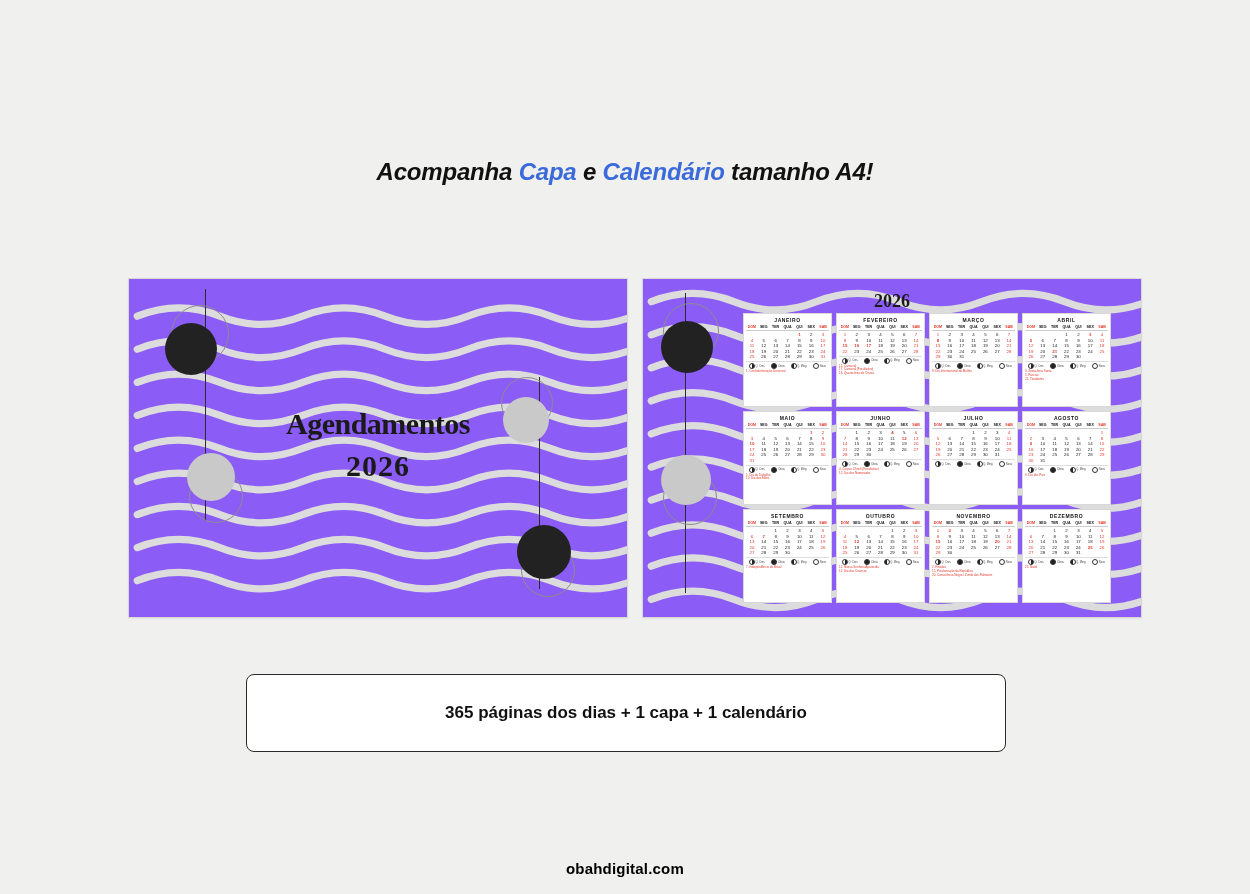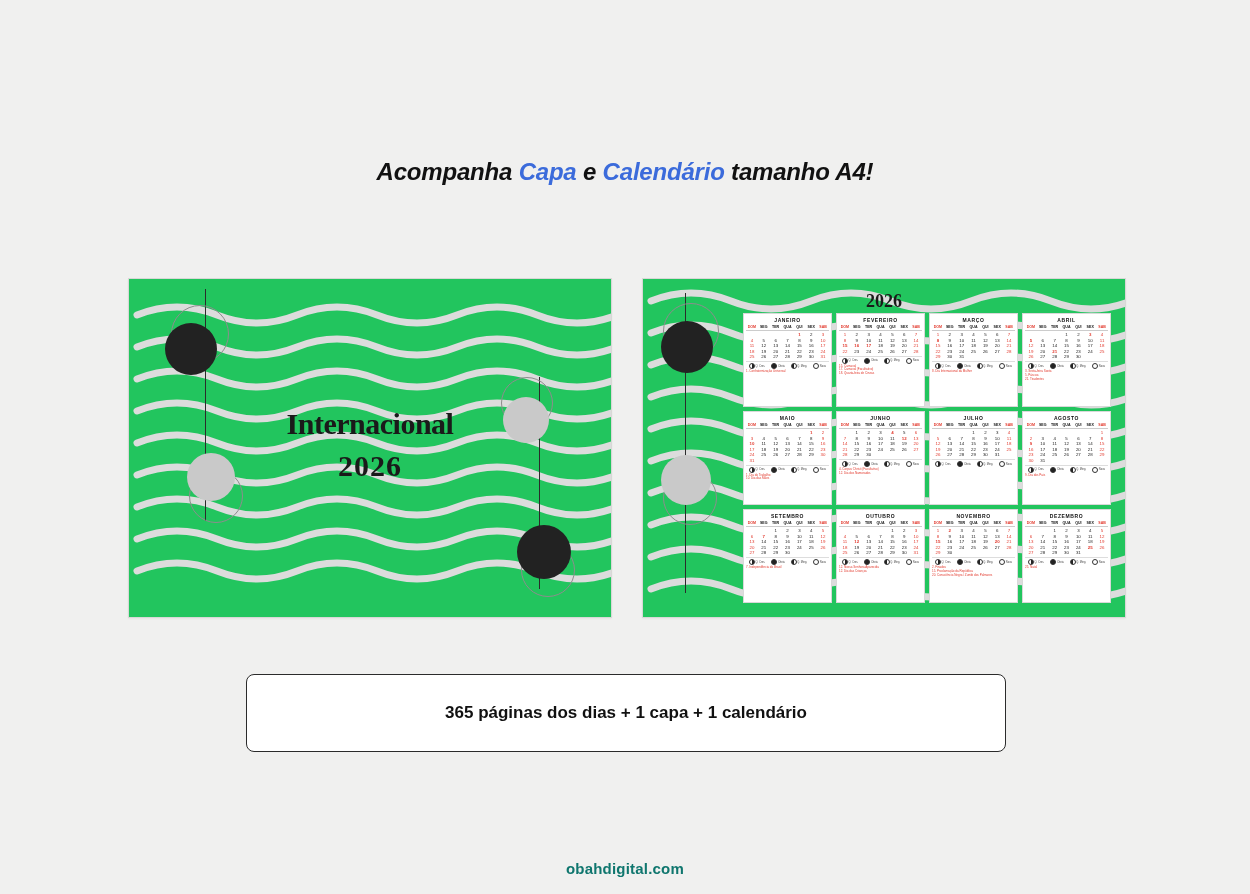--- a/index.html
+++ b/index.html
@@ -14,23 +14,24 @@
     position:absolute;top:158px;left:0;width:1250px;
     text-align:center;
     font-size:24px;font-weight:bold;color:#111;
     letter-spacing:-0.2px;
     font-style:italic;
   }
   .headline .accent{color:#3b6bdb;}
 
   
   .card{
-    position:absolute;background:#22c55e;border:1px solid #d8d8d6;
+    position:absolute;background:#8b5cf6;border:1px solid #d8d8d6;
     box-shadow:0 1px 2px rgba(0,0,0,.05);
     overflow:hidden;
+    padding-left:16px;
   }
   #cover-card{left:128px;top:278px;width:482px;height:338px;}
   #calendar-card{left:642px;top:278px;width:482px;height:338px;}
 
   .waves{position:absolute;inset:0;pointer-events:none;}
 
   .blob{position:absolute;border-radius:50%;}
   .blob.dark{background:#222;}
   .blob.grey{background:#c9c9c9;}
   .ring{position:absolute;border:1px solid #8d8d8d;border-radius:50%;}
@@ -99,21 +100,21 @@
   #info-box{
     position:absolute;left:246px;top:674px;width:760px;height:78px;
     background:#fff;border:1px solid #2b2b2b;border-radius:8px;
     display:flex;flex-direction:row;align-items:center;justify-content:center;
     box-sizing:border-box;
   }
   #info-box div{font-size:17px;font-weight:bold;color:#111;line-height:1.55;}
 
   #site{
     position:absolute;left:0;right:0;top:860px;text-align:center;
-    font-size:15px;font-weight:bold;color:#0f766e;letter-spacing:.2px;
+    font-size:15px;font-weight:bold;color:#000000;letter-spacing:.2px;
   }
 </style>
 </head>
 <body>
 
 <div class="headline">
   <span>Acompanha </span><span class="accent">Capa</span><span> e </span><span class="accent">Calendário</span><span> tamanho A4!</span>
 </div>
 
 <div class="card" id="cover-card">
@@ -139,21 +140,21 @@
 
   <div class="ring" style="left:372px;top:98px;width:50px;height:50px;"></div>
   <div class="blob grey" style="left:374px;top:118px;width:46px;height:46px;"></div>
 
   <div class="ring" style="left:60px;top:190px;width:52px;height:52px;"></div>
   <div class="blob grey" style="left:58px;top:174px;width:48px;height:48px;"></div>
 
   <div class="ring" style="left:392px;top:264px;width:52px;height:52px;"></div>
   <div class="blob dark" style="left:388px;top:246px;width:54px;height:54px;"></div>
 
-  <div class="cover-title">Internacional</div>
+  <div class="cover-title">Agendamentos</div>
   <div class="cover-year">2026</div>
 </div>
 
 <div class="card" id="calendar-card">
   <svg class="waves" viewBox="0 0 482 338" preserveAspectRatio="none">
     <g stroke="#dcdcdc" stroke-width="7" fill="none" stroke-linecap="round">
       <path d="M8 22 Q48 6 88 22 T168 22 T248 22 T328 22 T408 22 T488 22"></path>
       <path d="M8 54 Q48 38 88 54 T168 54 T248 54 T328 54 T408 54 T488 54"></path>
       <path d="M8 86 Q48 70 88 86 T168 86 T248 86 T328 86 T408 86 T488 86"></path>
       <path d="M8 118 Q48 102 88 118 T168 118 T248 118 T328 118 T408 118 T488 118"></path>

